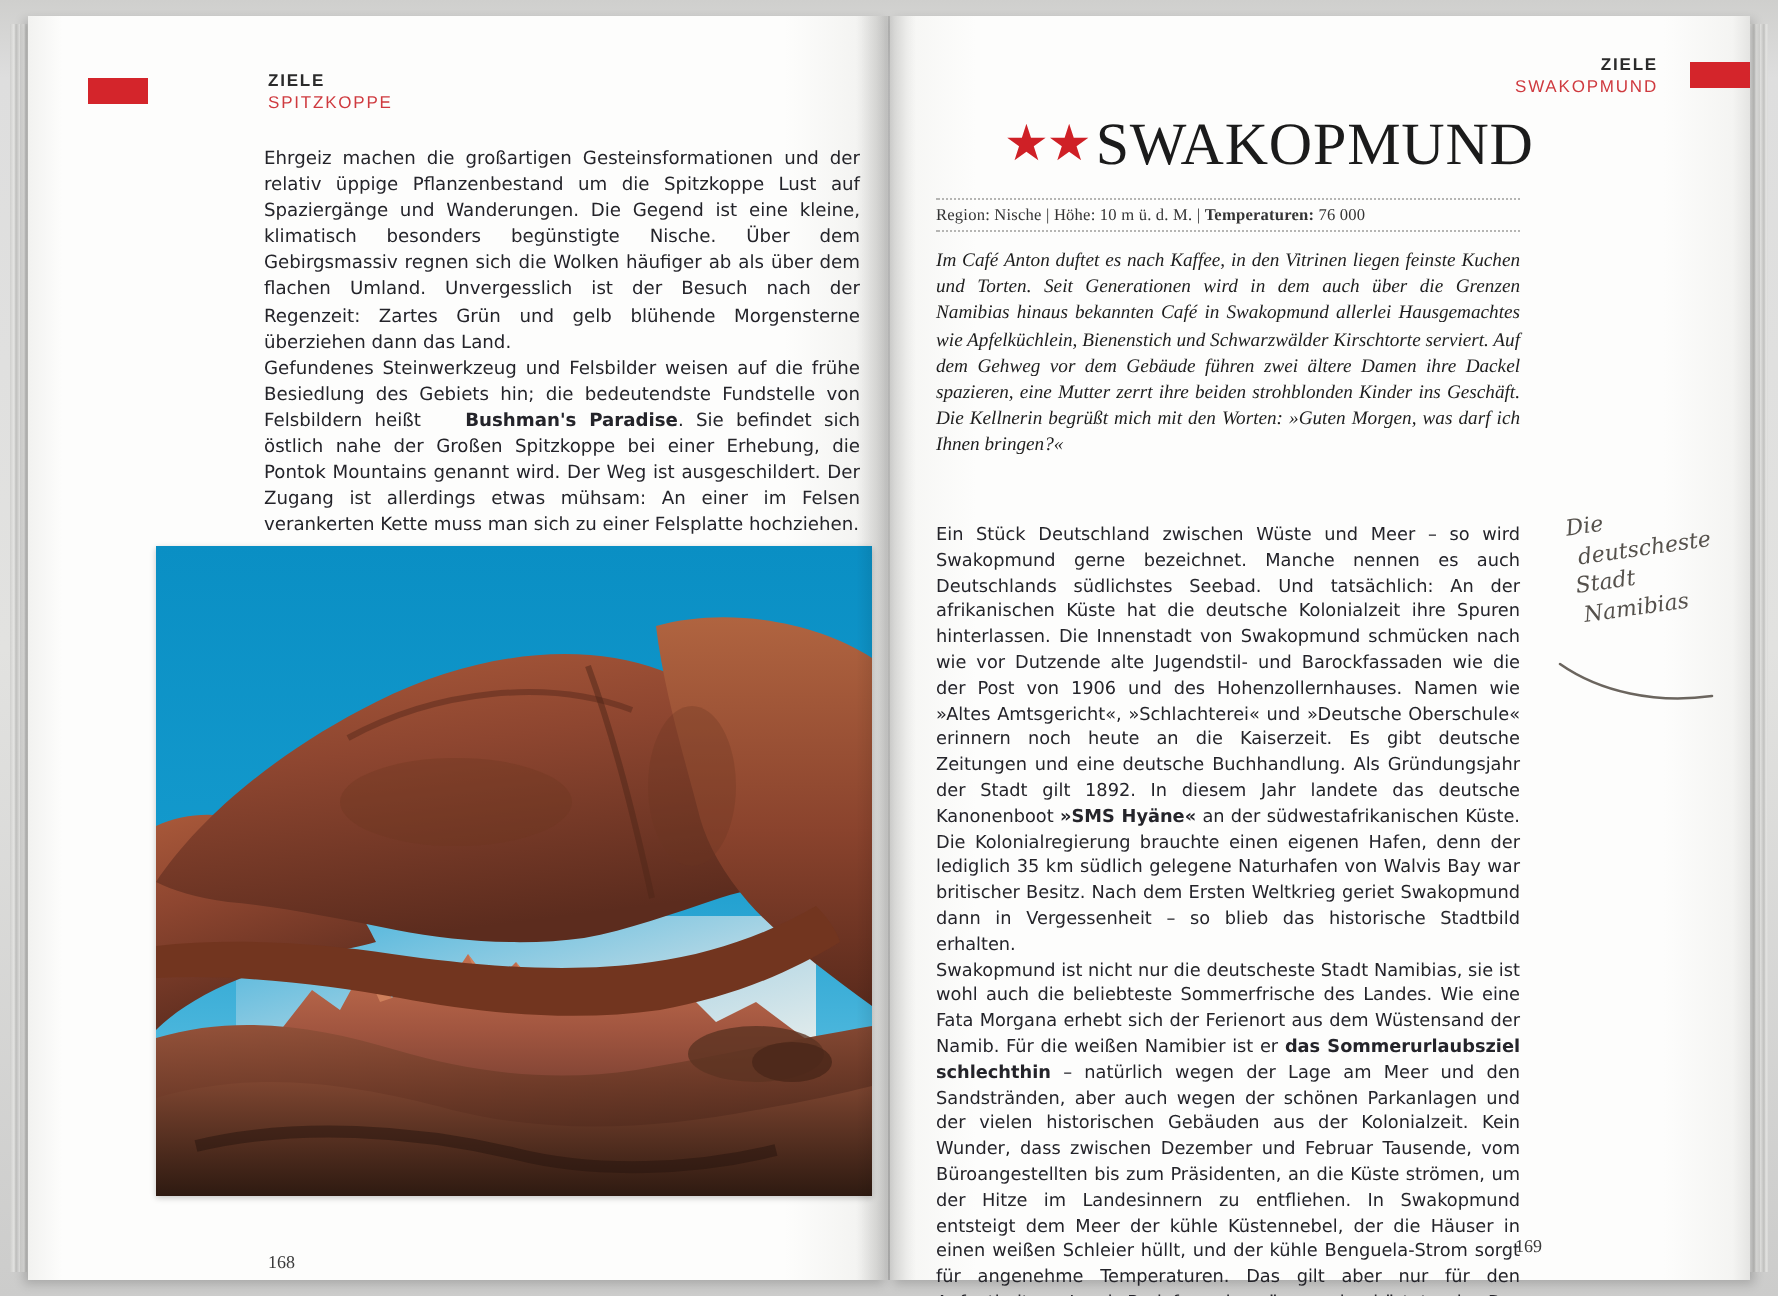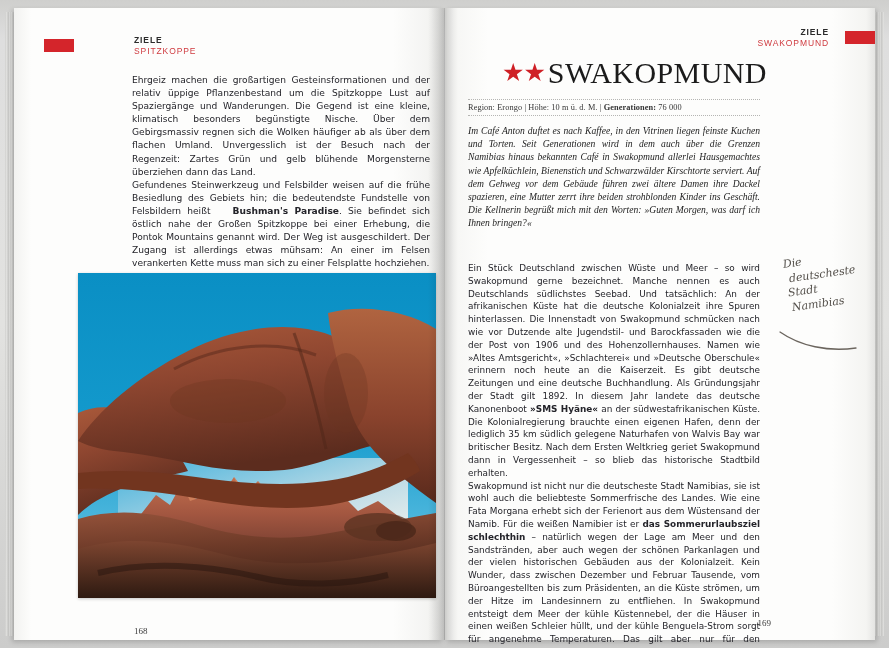--- a/index.html
+++ b/index.html
@@ -213,26 +213,26 @@
     <div class="ziele">ZIELE</div>
     <div class="sub">SWAKOPMUND</div>
   </div>
 
   <div class="title">
     <span class="stars">★★</span><span>SWAKOPMUND</span>
   </div>
 
   <div class="infoline">
     <span>Region:</span>
-    <span>Erongo</span>
+    <span>Nische</span>
     <span>|</span>
     <span>Höhe:</span>
     <span>10 m ü. d. M.</span>
     <span>|</span>
-    <b>Generationen:</b>
+    <b>Temperaturen:</b>
     <span>76 000</span>
   </div>
 
   <div class="intro">Im Café Anton duftet es nach Kaffee, in den Vitrinen liegen feinste Kuchen und Torten. Seit Generationen wird in dem auch über die Grenzen Namibias hinaus bekannten Café in Swakopmund allerlei Hausgemachtes wie Apfelküchlein, Bienenstich und Schwarzwälder Kirschtorte serviert. Auf dem Gehweg vor dem Gebäude führen zwei ältere Damen ihre Dackel spazieren, eine Mutter zerrt ihre beiden strohblonden Kinder ins Geschäft. Die Kellnerin begrüßt mich mit den Worten: »Guten Morgen, was darf ich Ihnen bringen?«</div>
 
   <div class="col-right">
     <p><span>Ein Stück Deutschland zwischen Wüste und Meer – so wird Swakopmund gerne bezeichnet. Manche nennen es auch Deutschlands südlichstes Seebad. Und tatsächlich: An der afrikanischen Küste hat die deutsche Kolonialzeit ihre Spuren hinterlassen. Die Innenstadt von Swakopmund schmücken nach wie vor Dutzende alte Jugendstil- und Barockfassaden wie die der Post von 1906 und des Hohenzollernhauses. Namen wie »Altes Amtsgericht«, »Schlachterei« und »Deutsche Oberschule« erinnern noch heute an die Kaiserzeit. Es gibt deutsche Zeitungen und eine deutsche Buchhandlung. Als Gründungsjahr der Stadt gilt 1892. In diesem Jahr landete das deutsche Kanonenboot </span><b>»SMS Hyäne«</b><span> an der südwestafrikanischen Küste. Die Kolonialregierung brauchte einen eigenen Hafen, denn der lediglich 35 km südlich gelegene Naturhafen von Walvis Bay war britischer Besitz. Nach dem Ersten Weltkrieg geriet Swakopmund dann in Vergessenheit – so blieb das historische Stadtbild erhalten.</span></p>
     <p><span>Swakopmund ist nicht nur die deutscheste Stadt Namibias, sie ist wohl auch die beliebteste Sommerfrische des Landes. Wie eine Fata Morgana erhebt sich der Ferienort aus dem Wüstensand der Namib. Für die weißen Namibier ist er </span><b>das Sommerurlaubsziel schlechthin</b><span> – natürlich wegen der Lage am Meer und den Sandstränden, aber auch wegen der schönen Parkanlagen und der vielen historischen Gebäuden aus der Kolonialzeit. Kein Wunder, dass zwischen Dezember und Februar Tausende, vom Büroangestellten bis zum Präsidenten, an die Küste strömen, um der Hitze im Landesinnern zu entfliehen. In Swakopmund entsteigt dem Meer der kühle Küstennebel, der die Häuser in einen weißen Schleier hüllt, und der kühle Benguela-Strom sorgt für angenehme Temperaturen. Das gilt aber nur für den Aufenthalt an Land. Badefreunde müssen abgehärtet sein: Der Atlantik erwärmt sich selbst im Hochsommer auf höchstens 22 °C.</span></p>
   </div>
 

